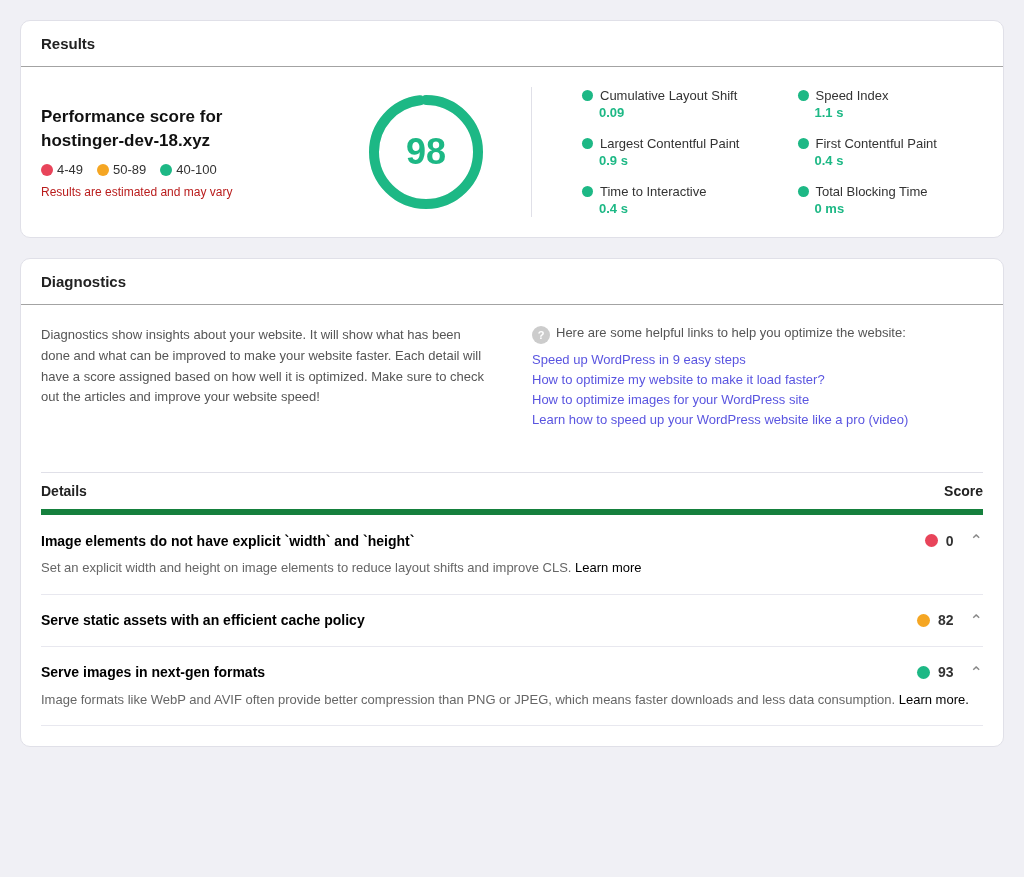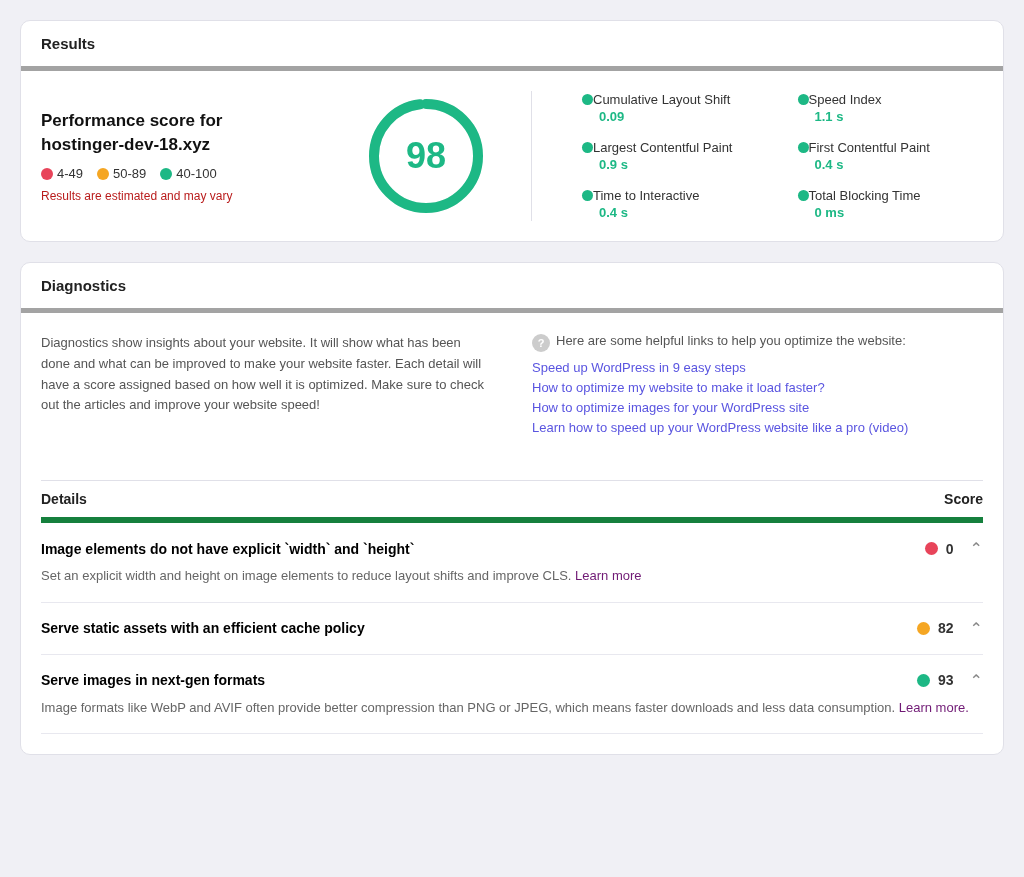--- a/index.html
+++ b/index.html
@@ -12,21 +12,21 @@
     }
     .card {
       background: #fff;
       border-radius: 10px;
       border: 1px solid #e0e0e8;
       margin-bottom: 20px;
       overflow: hidden;
     }
     .card-header {
       padding: 14px 20px;
-      border-bottom: 5px solid #a3a3a3;
+      border-bottom: 1px solid #a3a3a3;
       font-weight: 700;
       font-size: 15px;
       color: #222;
     }
     
     .perf-body {
       display: flex;
       padding: 20px;
       gap: 20px;
       align-items: center;
@@ -99,21 +99,21 @@
       flex: 1;
       display: grid;
       grid-template-columns: 1fr 1fr;
       gap: 16px 30px;
       padding-left: 20px;
     }
     .metric-item {}
     .metric-label {
       display: flex;
       align-items: center;
-      gap: 0;
+      gap: 7px;
       font-size: 13px;
       color: #333;
       font-weight: 500;
       margin-bottom: 2px;
     }
     .metric-dot {
       width: 11px;
       height: 11px;
       border-radius: 50%;
       flex-shrink: 0;
@@ -225,21 +225,21 @@
       color: #888;
       cursor: pointer;
     }
     .detail-description {
       font-size: 13px;
       color: #666;
       margin-top: 8px;
       line-height: 1.5;
     }
     .detail-link {
-      color: #701a75;
+      color: #000000;
       text-decoration: none;
       cursor: pointer;
     }
   </style>
 </head>
 <body>
 
 <div class="card">
   <div class="card-header">Results</div>
   <div class="perf-body">

